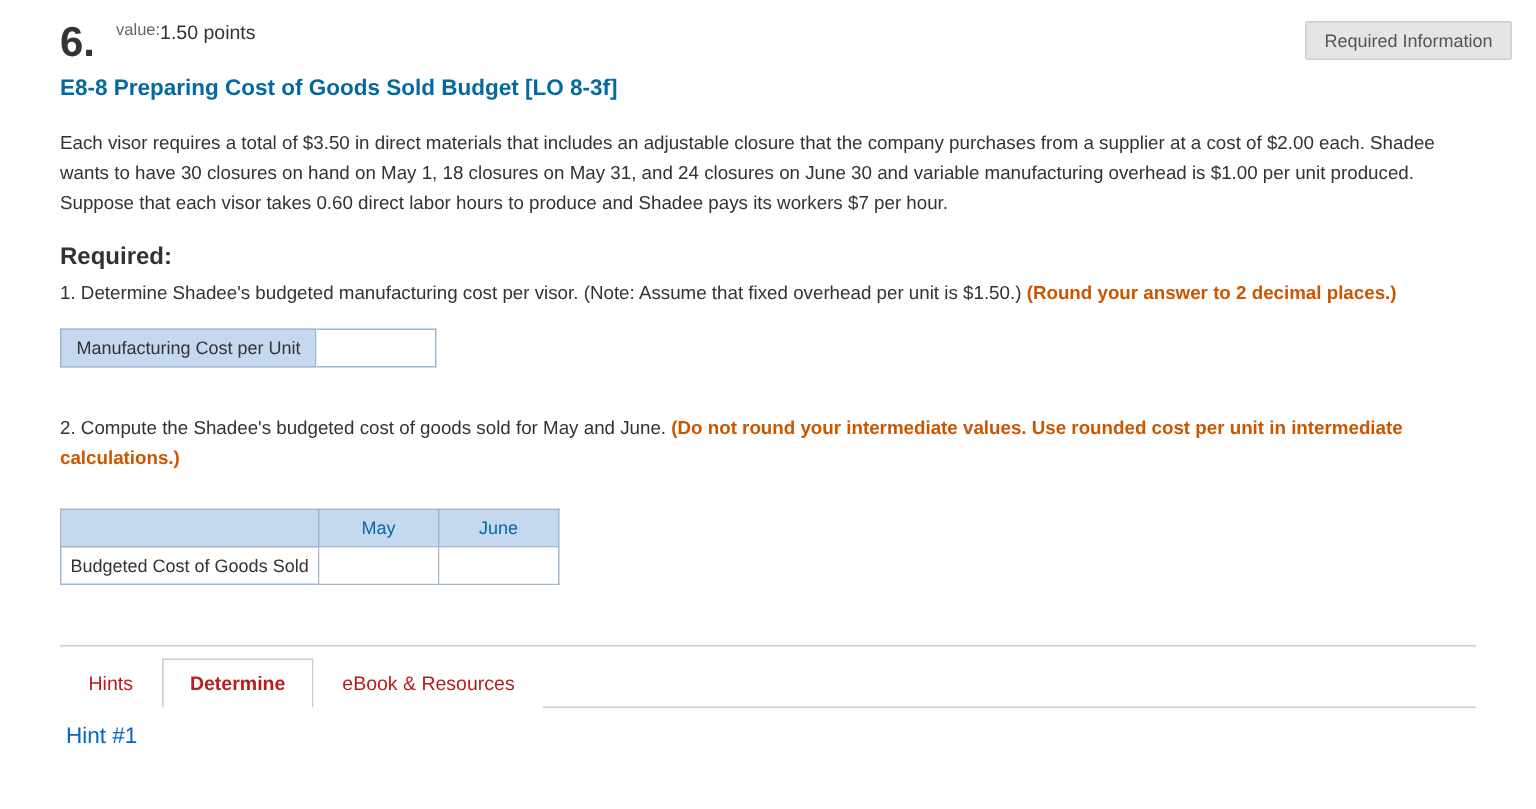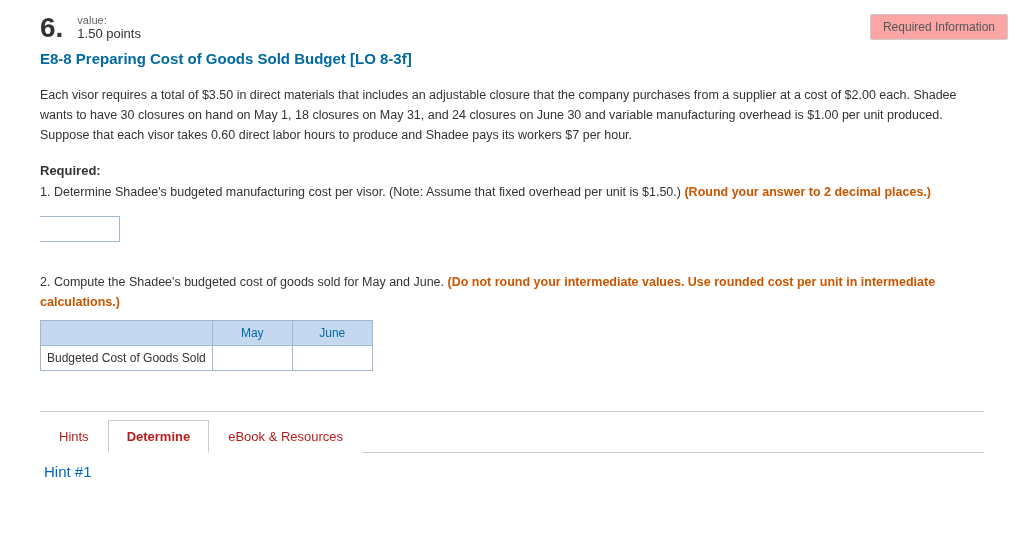--- a/index.html
+++ b/index.html
@@ -23,37 +23,37 @@
     }
     .question-number {
       font-size: 28px;
       font-weight: bold;
       color: #333;
       margin-right: 8px;
       line-height: 1;
     }
     .value-info {
       display: flex;
-      flex-direction: column;
+      flex-direction: row;
     }
     .value-label {
       font-size: 11px;
       color: #666;
     }
     .value-points {
       font-size: 13px;
       color: #333;
     }
     .question-header-left {
       display: flex;
       align-items: flex-start;
       gap: 6px;
     }
     .required-info-btn {
-      background: #fca5a5;
+      background: #e5e5e5;
       border: 1px solid #ccc;
       color: #555;
       font-size: 12px;
       padding: 5px 12px;
       cursor: pointer;
       border-radius: 2px;
     }
     .content-area {
       padding: 0 40px 20px 40px;
     }
@@ -65,21 +65,21 @@
     }
     .problem-text {
       font-size: 12.5px;
       color: #333;
       line-height: 1.6;
       margin-bottom: 18px;
       max-width: 960px;
     }
     .required-label {
       font-weight: bold;
-      font-size: 13px;
+      font-size: 16px;
       margin-bottom: 4px;
     }
     .required-item {
       font-size: 12.5px;
       color: #333;
       line-height: 1.6;
       margin-bottom: 14px;
     }
     .orange-text {
       color: #cc5500;
@@ -103,21 +103,21 @@
       border-left: none;
       padding: 4px 6px;
       font-size: 12px;
       width: 80px;
       height: 26px;
       outline: none;
     }
     .section-2-text {
       font-size: 12.5px;
       color: #333;
-      margin-bottom: 8px;
+      margin-bottom: 24px;
       line-height: 1.6;
     }
     .table-container {
       margin-bottom: 30px;
     }
     .cogs-table {
       border-collapse: collapse;
       min-width: 320px;
     }
     .cogs-table th {
@@ -207,20 +207,21 @@
     <p class="problem-text">Each visor requires a total of $3.50 in direct materials that includes an adjustable closure that the company purchases from a supplier at a cost of $2.00 each. Shadee wants to have 30 closures on hand on May 1, 18 closures on May 31, and 24 closures on June 30 and variable manufacturing overhead is $1.00 per unit produced. Suppose that each visor takes 0.60 direct labor hours to produce and Shadee pays its workers $7 per hour.</p>
 
     <div class="required-label">Required:</div>
 
     <div class="required-item">
       <span>1. Determine Shadee's budgeted manufacturing cost per visor. (Note: Assume that fixed overhead per unit is $1.50.)</span>
       <span class="orange-text">(Round your answer to 2 decimal places.)</span>
     </div>
 
     <div class="input-row">
+      <div class="input-label-cell">Manufacturing Cost per Unit</div>
       <input class="input-field" type="text" value="" style="">
     </div>
 
     <div class="section-2-text">
       <span>2. Compute the Shadee's budgeted cost of goods sold for May and June.</span>
       <span class="orange-text">(Do not round your intermediate values. Use rounded cost per unit in intermediate calculations.)</span>
     </div>
 
     <div class="table-container">
       <table class="cogs-table">

